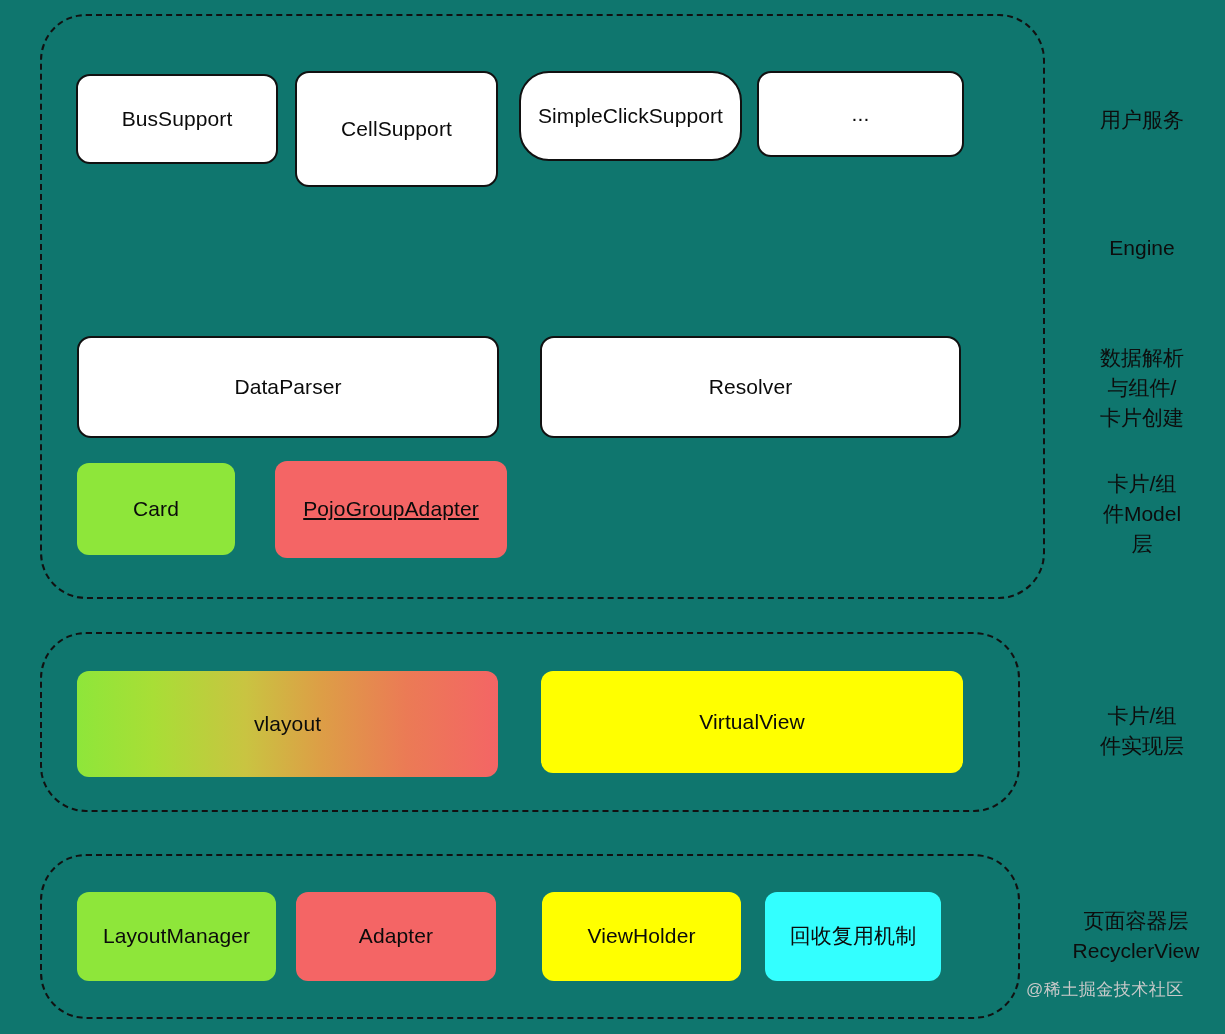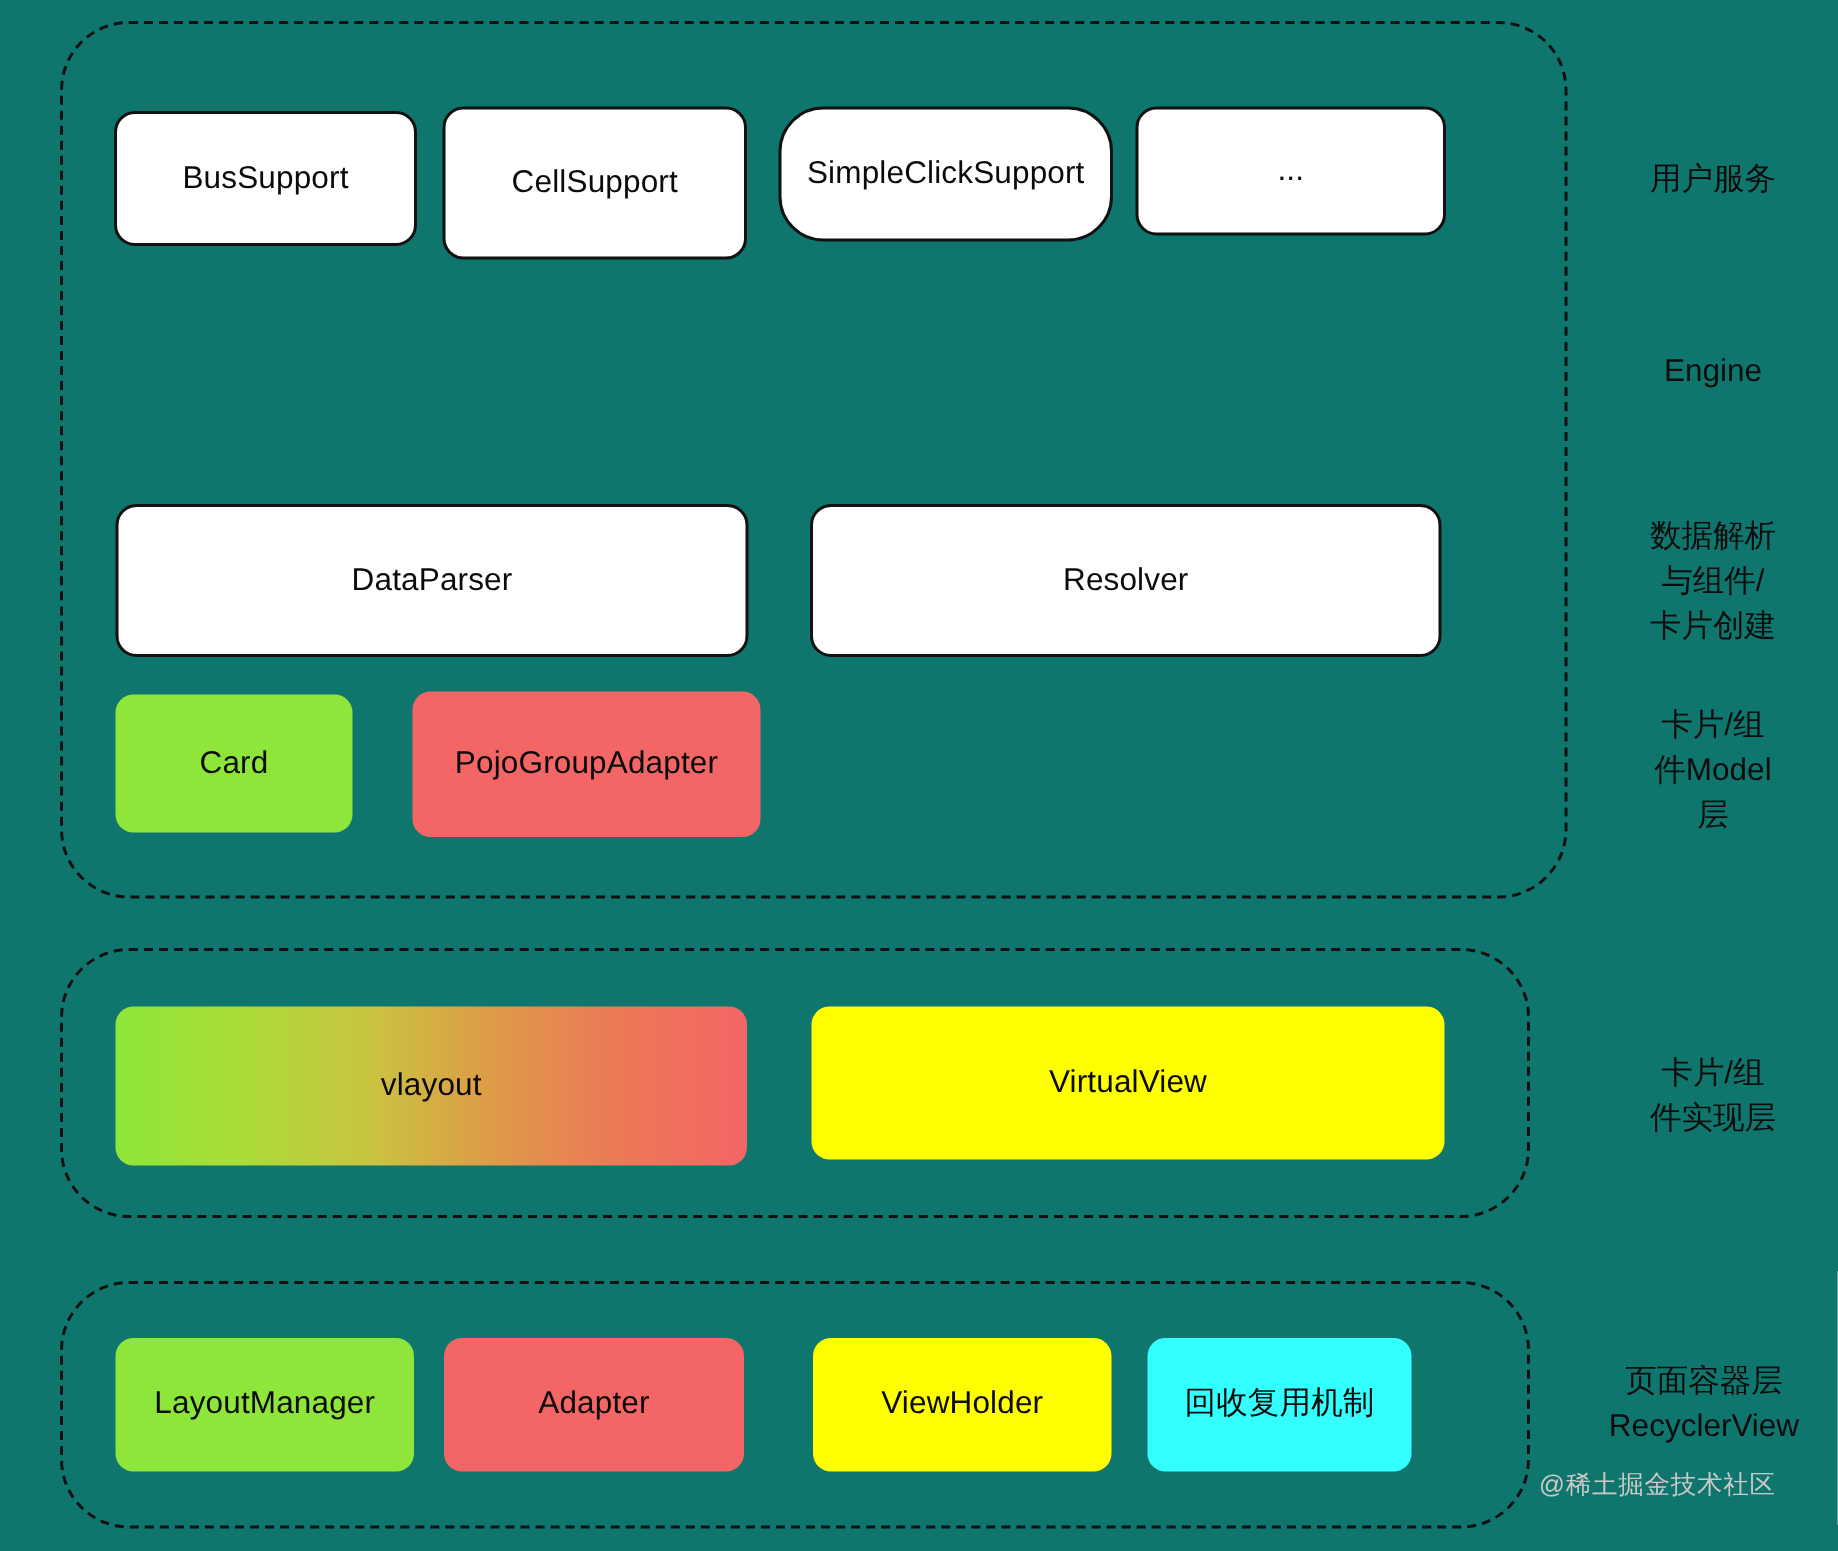--- a/index.html
+++ b/index.html
@@ -77,42 +77,42 @@
 </head>
 <body>
 
 <div id="stage">
 
   <div class="group" style="left:40px; top:14px; width:1005px; height:585px;"></div>
 
   <div class="node outline" style="left:76px; top:74px; width:202px; height:90px;">
     <span>BusSupport</span>
   </div>
-  <div class="node outline" style="left:295px; top:71px; width:203px; height:102px;justify-content:center;">
+  <div class="node outline" style="left:295px; top:71px; width:203px; height:116px;justify-content:center;">
     <span>CellSupport</span>
   </div>
   <div class="node outline" style="left:519px; top:71px; width:223px; height:90px;border-radius:30px;">
     <span>SimpleClickSupport</span>
   </div>
   <div class="node outline" style="left:757px; top:71px; width:207px; height:86px;">
     <span>...</span>
   </div>
 
 
   <div class="node outline" style="left:77px; top:336px; width:422px; height:102px;">
     <span>DataParser</span>
   </div>
   <div class="node outline" style="left:540px; top:336px; width:421px; height:102px;">
     <span>Resolver</span>
   </div>
 
   <div class="node filled" style="left:77px; top:463px; width:158px; height:92px; background:#8EE63A;border-radius:12px;">
     <span>Card</span>
   </div>
-  <div class="node filled" style="left:275px; top:461px; width:232px; height:97px; background:#F46565;">
+  <div class="node filled" style="left:275px; top:461px; width:232px; height:97px; background:#F46565;text-decoration:underline;">
     <span>PojoGroupAdapter</span>
   </div>
 
   <div class="group" style="left:40px; top:632px; width:980px; height:180px;"></div>
 
   <div class="node filled" style="left:77px; top:671px; width:421px; height:106px;
               background:linear-gradient(90deg,#8EE63A 0%,#A8DE36 18%,#C9C441 40%,#DD9E46 58%,#EB7B55 78%,#F46565 100%);">
     <span>vlayout</span>
   </div>
   <div class="node filled" style="left:541px; top:671px; width:422px; height:102px; background:#FFFF00;">

